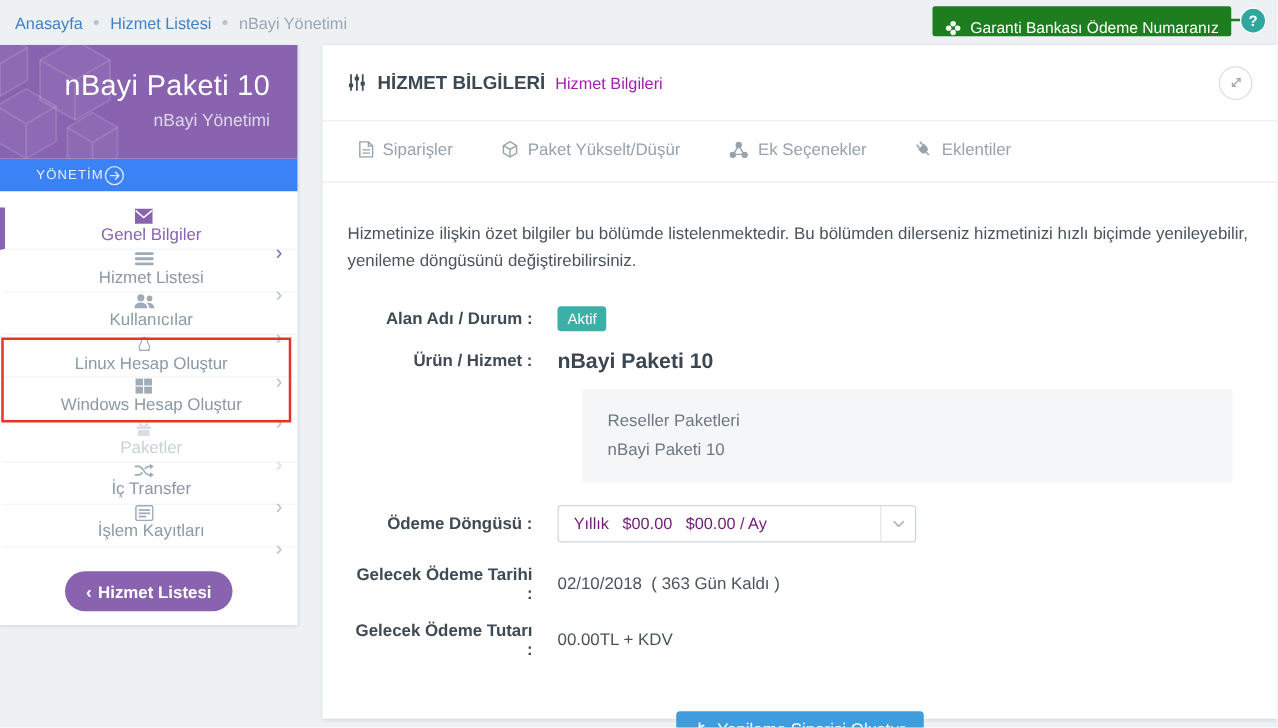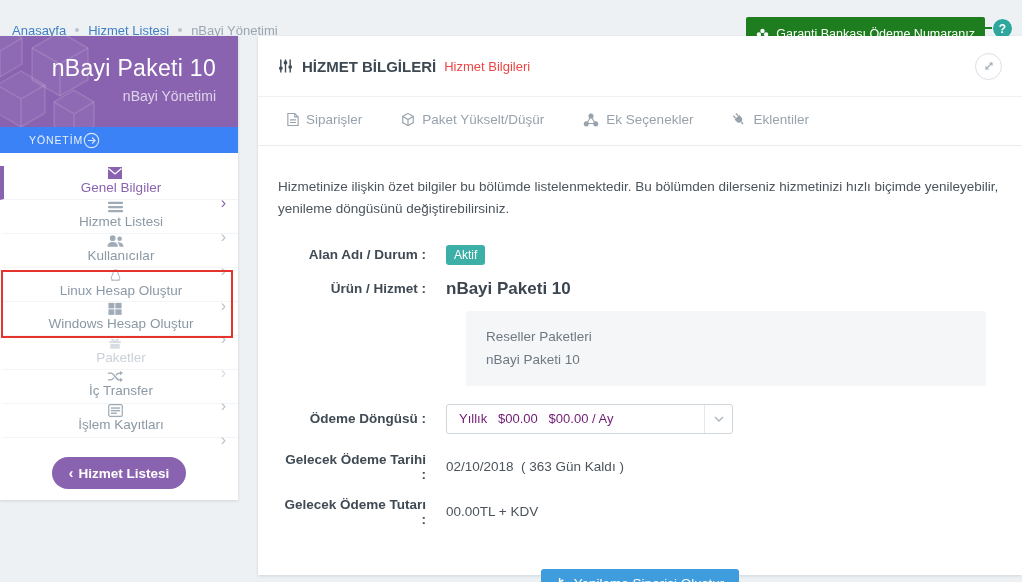--- a/index.html
+++ b/index.html
@@ -1,20 +1,20 @@
 <!DOCTYPE html>
 <html><head>
 <meta charset="utf-8">
 <style>
   * { margin:0; padding:0; box-sizing:border-box; }
   html,body { width:1022px; height:582px; }
   body { font-family:"Liberation Sans", sans-serif; background:#edf1f4; position:relative; overflow:hidden; }
 
   
-  .topbar { position:absolute; top:12px; left:0; width:100%; height:36px; }
+  .topbar { position:absolute; top:0; left:0; width:100%; height:36px; }
   .breadcrumb { position:absolute; left:12px; top:0; height:36px; display:flex; align-items:center; gap:9px; font-size:13px; }
   .crumb-link { color:#4180c4; text-decoration:none; cursor:pointer; }
   .crumb-current { color:#9aa6b2; }
   .crumb-dot { width:4px; height:4px; border-radius:50%; background:#b9c3cc; }
   .bank-btn { position:absolute; top:5px; right:37px; height:24px; display:flex; align-items:flex-end; gap:7px; background:#1e7d1e; color:#fff; font-size:12.5px; padding:0 10px; border-radius:2px; border:none; cursor:pointer; }
   .bank-dash { position:absolute; top:15px; right:30px; width:8px; height:2px; background:#1e7d1e; }
   .help-circle { position:absolute; top:6px; right:9px; width:21px; height:21px; border-radius:50%; background:#2fa69e; color:#fff; font-size:12px; font-weight:bold; display:flex; align-items:center; justify-content:center; cursor:pointer; border:1px solid #fff; }
 
   
   .sidebar { position:absolute; left:0; top:36px; width:238px; height:464px; background:#fff; box-shadow:0 1px 3px rgba(40,50,60,.14); }
@@ -35,21 +35,21 @@
   .red-box { position:absolute; left:1px; top:234px; width:232px; height:68px; border:2px solid #e5342c; pointer-events:none; }
   .sb-footer { position:absolute; left:0; right:0; bottom:0; height:54px; display:flex; align-items:center; justify-content:center; }
   .back-btn { background:#8a63b0; color:#fff; border:none; border-radius:16px; padding:8px 17px; font-size:13.5px; font-weight:bold; display:flex; align-items:center; gap:5px; cursor:pointer; }
   .back-btn .lt { font-weight:bold; font-size:14px; }
 
   
   .panel { position:absolute; left:258px; top:36px; width:764px; height:539px; background:#fff; box-shadow:0 1px 3px rgba(40,50,60,.14); }
   .panel-header { height:61px; display:flex; align-items:center; padding:0 20px; border-bottom:1px solid #eef1f3; }
   .panel-header .hicon { color:#3f4a54; display:flex; }
   .panel-title { font-size:15px; font-weight:bold; color:#3d4852; margin-left:9px; }
-  .panel-subtitle { font-size:13px; color:#ef4444; margin-left:8px; }
+  .panel-subtitle { font-size:13px; color:#a21caf; margin-left:8px; }
   .expand-btn { margin-left:auto; width:27px; height:27px; border-radius:50%; border:1px solid #d9dfe5; background:#fff; color:#9fabb8; display:flex; align-items:center; justify-content:center; cursor:pointer; }
 
   .tabs { display:flex; align-items:stretch; height:49px; padding-left:14px; border-bottom:1px solid #e9edf0; }
   .tab { display:flex; align-items:center; gap:7px; padding:0 15px; margin-right:9px; color:#97a2ac; font-size:13.5px; border-bottom:3px solid transparent; cursor:pointer; white-space:nowrap; }
   .tab .ticon { display:flex; }
   .tab.active { color:#3c4852; font-weight:bold; border-bottom-color:#4aa0e0; }
 
   .content { padding:0 20px; }
   .desc { margin-top:30px; font-size:13.5px; color:#4b545c; line-height:1.65; max-width:742px; }
 

